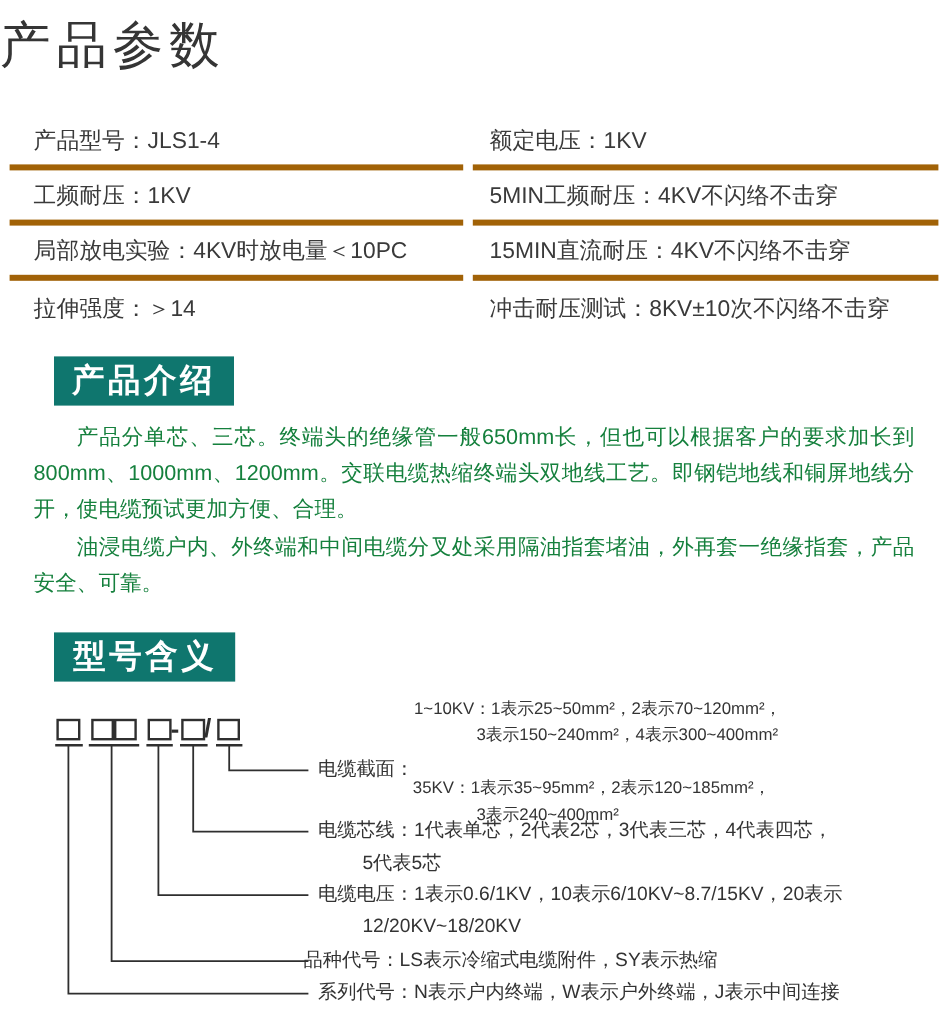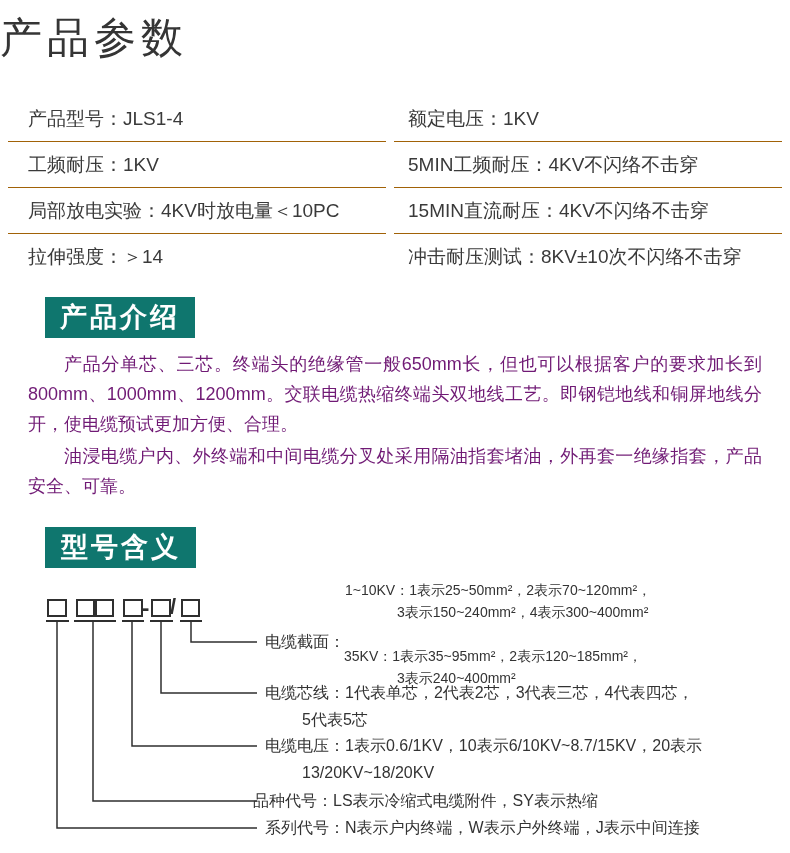--- a/index.html
+++ b/index.html
@@ -11,31 +11,31 @@
   .main-title { margin-top:10px; text-align:left; font-size:42px; font-weight:400;
                 letter-spacing:5px; color:#353535; line-height:56px; }
 
   
   .spec-table { margin:30px 8px 0 8px; }
   .spec-row { display:flex; height:46px; align-items:center; }
   .spec-cell { font-size:19px; color:#3a3a3a; white-space:nowrap; height:100%;
                display:flex; align-items:center; }
   .spec-cell.left  { flex:0 0 378px; padding-left:20px; margin-right:8px; }
   .spec-cell.right { flex:1 1 auto; padding-left:14px; }
-  .spec-row.bordered .spec-cell { border-bottom:1px solid #a16207; }
+  .spec-row.bordered .spec-cell { border-bottom:5px solid #a16207; }
 
   
   .section-header { display:inline-block; margin-left:45px; background:#0f766e; color:#ffffff;
                     font-size:27px; font-weight:bold; letter-spacing:3px; padding:5px 15px 6px 15px;
                     line-height:30px; }
   .section-header.intro { margin-top:17px; }
   .section-header.model { margin-top:26px;padding-left:16px; }
 
   .paragraphs { margin:11px 28px 0 28px; }
-  .paragraphs p { font-size:18px; line-height:30px; color:#701a75; text-indent:2em;
+  .paragraphs p { font-size:18px; line-height:30px; color:#15803d; text-indent:2em;
                   text-align:justify; }
   .paragraphs p + p { margin-top:2px; }
 
   
   .diagram { position:relative; width:790px; height:293px; margin-top:12px; }
   .diagram svg { position:absolute; left:0; top:0; }
   .diag-text { position:absolute; white-space:nowrap; color:#333333; }
   .sep { position:absolute; font-size:22px; font-weight:bold; color:#2f2f2f; line-height:22px; }
   .section-line { font-size:14px; line-height:18px;text-align:right; }
   .diag-label { font-size:16px; line-height:20px; }
@@ -111,21 +111,21 @@
     <div class="diag-text section-line" style="left:397px; top:89px;">3表示240~400mm²</div>
 
     <div class="diag-text entry-row" style="left:265px; top:103px;">
       <span>电缆芯线：</span><span>1代表单芯，2代表2芯，3代表三芯，4代表四芯，</span>
     </div>
     <div class="diag-text entry-row" style="left:302px; top:130px;">5代表5芯</div>
 
     <div class="diag-text entry-row" style="left:265px; top:156px;">
       <span>电缆电压：</span><span>1表示0.6/1KV，10表示6/10KV~8.7/15KV，20表示</span>
     </div>
-    <div class="diag-text entry-row" style="left:302px; top:183px;">13/20KV~18/20KV</div>
+    <div class="diag-text entry-row" style="left:302px; top:183px;">12/20KV~18/20KV</div>
 
     <div class="diag-text entry-row" style="left:253px; top:211px;">
       <span>品种代号：</span><span>LS表示冷缩式电缆附件，SY表示热缩</span>
     </div>
 
     <div class="diag-text entry-row" style="left:265px; top:238px;">
       <span>系列代号：</span><span>N表示户内终端，W表示户外终端，J表示中间连接</span>
     </div>
 
   </div>

